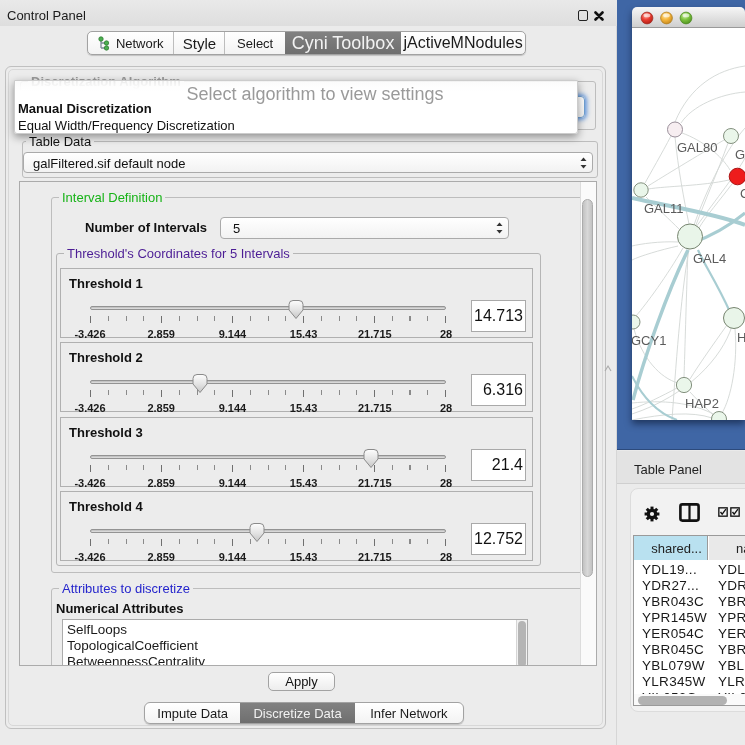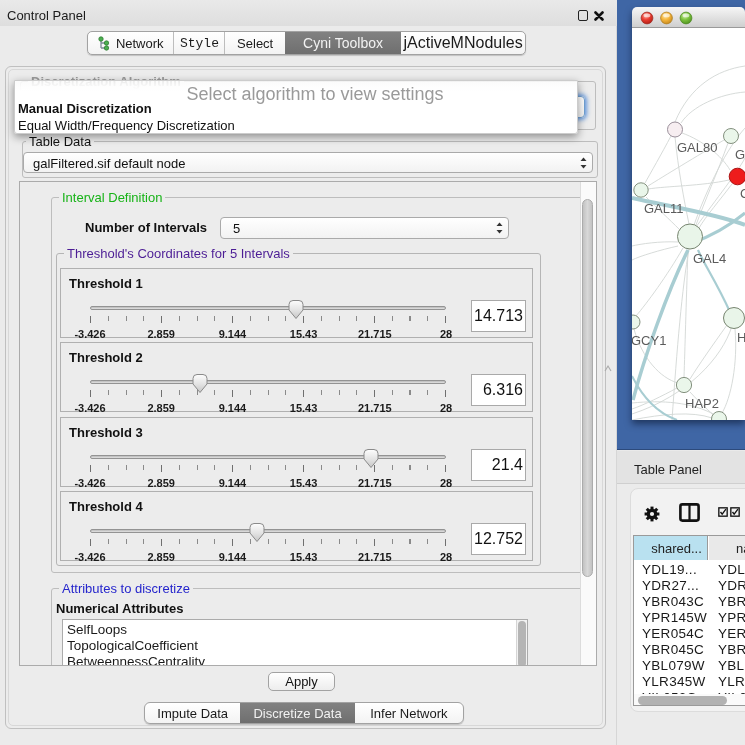--- a/index.html
+++ b/index.html
@@ -30,23 +30,23 @@
     </div>
 <div class="abs" style="left:5px;top:66px;width:601px;height:663px;border:1px solid #c0c0c0;border-radius:6px;background:#ececec;"></div>
 <div class="abs" style="left:8px;top:69px;width:595px;height:657px;border:1px solid #d8d8d8;border-radius:5px;"></div>
 <div class="abs" style="left:87px;top:31px;width:439px;height:24px;background:linear-gradient(#ffffff,#f3f3f3);border:1px solid #a2a2a2;border-radius:5px;box-shadow:0 1px 1px rgba(0,0,0,0.18);display:flex;overflow:hidden;">
       <div style="width:90px;height:100%;border-right:1px solid #bdbdbd;display:flex;align-items:center;justify-content:center;font-size:13px;color:#1a1a1a;white-space:nowrap;"><svg width="12" height="15" viewBox="0 0 12 15" style="margin-right:6px;">
           <path d="M3,4 L3,12 M3,7 L8,7 M3,12 L8,12" stroke="#7d8a96" stroke-width="1.3" fill="none"></path>
           <circle cx="3" cy="3" r="2.2" fill="#4caf50" stroke="#2e7d32" stroke-width="0.8"></circle>
           <circle cx="8.5" cy="7" r="2.2" fill="#4caf50" stroke="#2e7d32" stroke-width="0.8"></circle>
           <circle cx="8.5" cy="12" r="2.2" fill="#4caf50" stroke="#2e7d32" stroke-width="0.8"></circle>
         </svg>Network</div>
-      <div style="width:53px;height:100%;border-right:1px solid #bdbdbd;display:flex;align-items:center;justify-content:center;font-size:13px;color:#1a1a1a;white-space:nowrap;font-family:Liberation Mono, monospace;">Style</div>
+      <div style="width:53px;height:100%;border-right:1px solid #bdbdbd;display:flex;align-items:center;justify-content:center;font-size:15px;color:#1a1a1a;white-space:nowrap;">Style</div>
       <div style="width:62px;height:100%;display:flex;align-items:center;justify-content:center;font-size:13px;color:#1a1a1a;white-space:nowrap;">Select</div>
-      <div style="width:121px;height:100%;background:linear-gradient(#818181,#6f6f6f);display:flex;align-items:center;justify-content:center;font-size:14px;color:#f2f2f2;white-space:nowrap;">Cyni Toolbox</div>
+      <div style="width:121px;height:100%;background:linear-gradient(#818181,#6f6f6f);display:flex;align-items:center;justify-content:center;font-size:18px;color:#f2f2f2;white-space:nowrap;">Cyni Toolbox</div>
       <div style="width:129px;height:100%;display:flex;align-items:center;justify-content:center;font-size:16px;color:#1a1a1a;white-space:nowrap;">jActiveMNodules</div>
     </div>
 <div class="grp" style="left:20px;top:81px;width:576px;height:49px;">
       <span class="ttl" style="color:#9b9b9b;font-weight:bold;">Discretization Algorithm</span>
     </div>
 <div class="combo" style="left:28px;top:96px;width:557px;height:22px;box-shadow:0 0 4px 2px rgba(80,140,220,0.85);border-color:#6f9fd0;"></div>
 <div class="grp" style="left:22px;top:141px;width:576px;height:37px;">
       <span class="ttl" style="color:#111;left:3px;">Table Data</span>
     </div>
 <div class="combo" style="left:23px;top:152px;width:570px;height:21px;">

